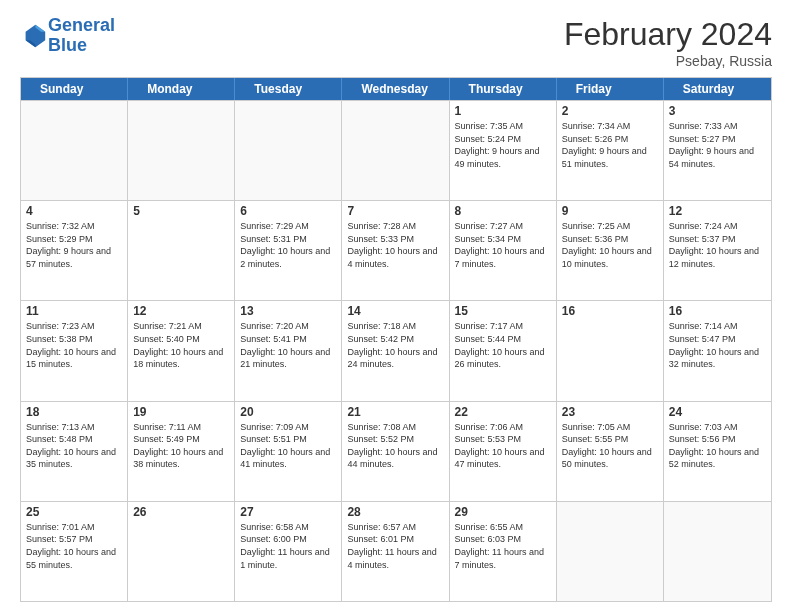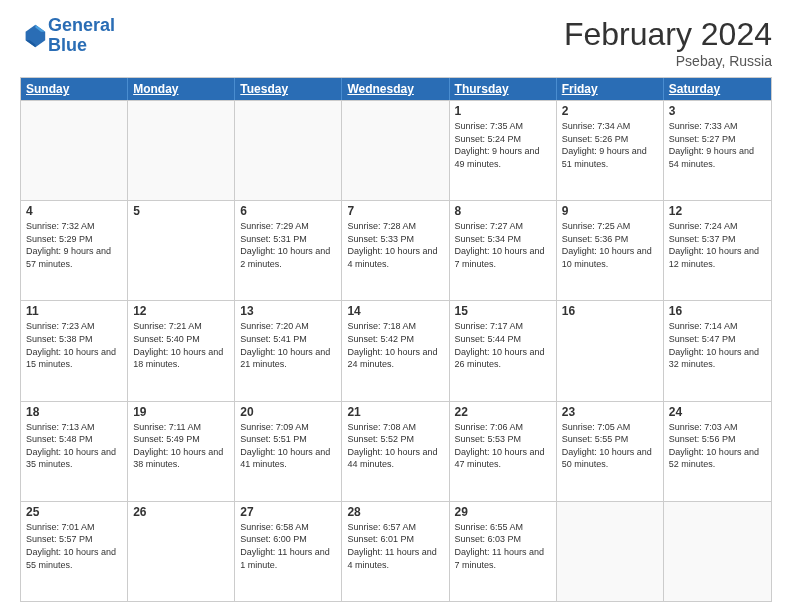--- a/index.html
+++ b/index.html
@@ -61,24 +61,23 @@
     }
     .cal-header {
       display: grid;
       grid-template-columns: repeat(7, 1fr);
       background: #2a6db5;
     }
     .cal-header-cell {
       color: #fff;
       font-size: 12px;
       font-weight: bold;
-      padding: 4px 5px;
+      padding: 4px 19px;
       text-align: left;
       border-right: 1px solid #4a8dd0;
-      text-decoration: underline;
     }
     .cal-header-cell:last-child {
       border-right: none;
     }
     .cal-body {
       display: flex;
       flex-direction: column;
       flex: 1;
     }
     .cal-row {

